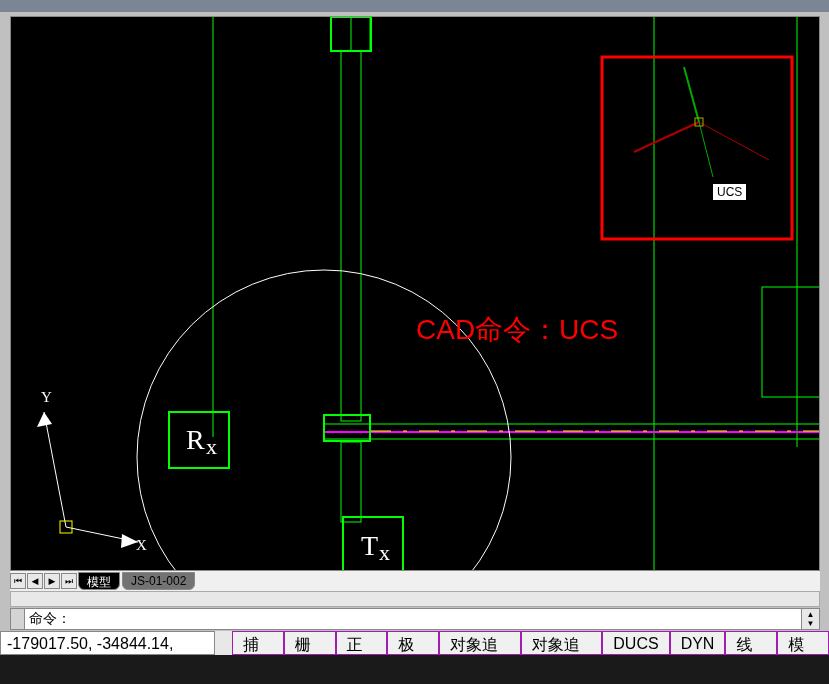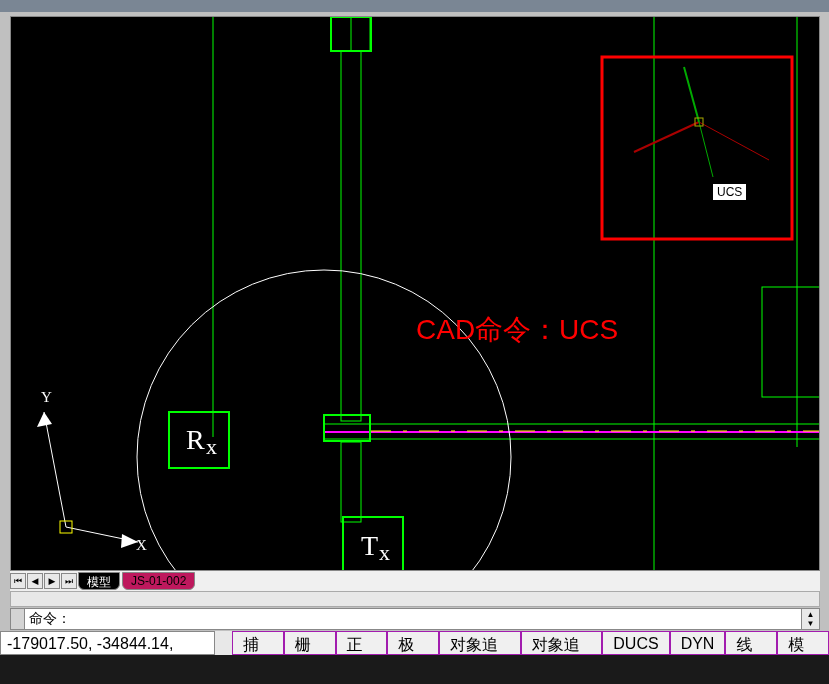--- a/index.html
+++ b/index.html
@@ -69,21 +69,21 @@
       align-items: center;
       justify-content: center;
       margin-right: 1px;
       font-size: 9px;
       cursor: pointer;
     }
     .tab {
       height: 18px;
       padding: 1px 8px;
       border: 1px solid #888;
-      background: #be185d;
+      background: #737373;
       font-size: 12px;
       margin-right: 2px;
       border-bottom-left-radius: 6px;
       border-bottom-right-radius: 6px;
       cursor: pointer;
     }
     .tab.active {
       background: #000;
       color: #fff;
     }

